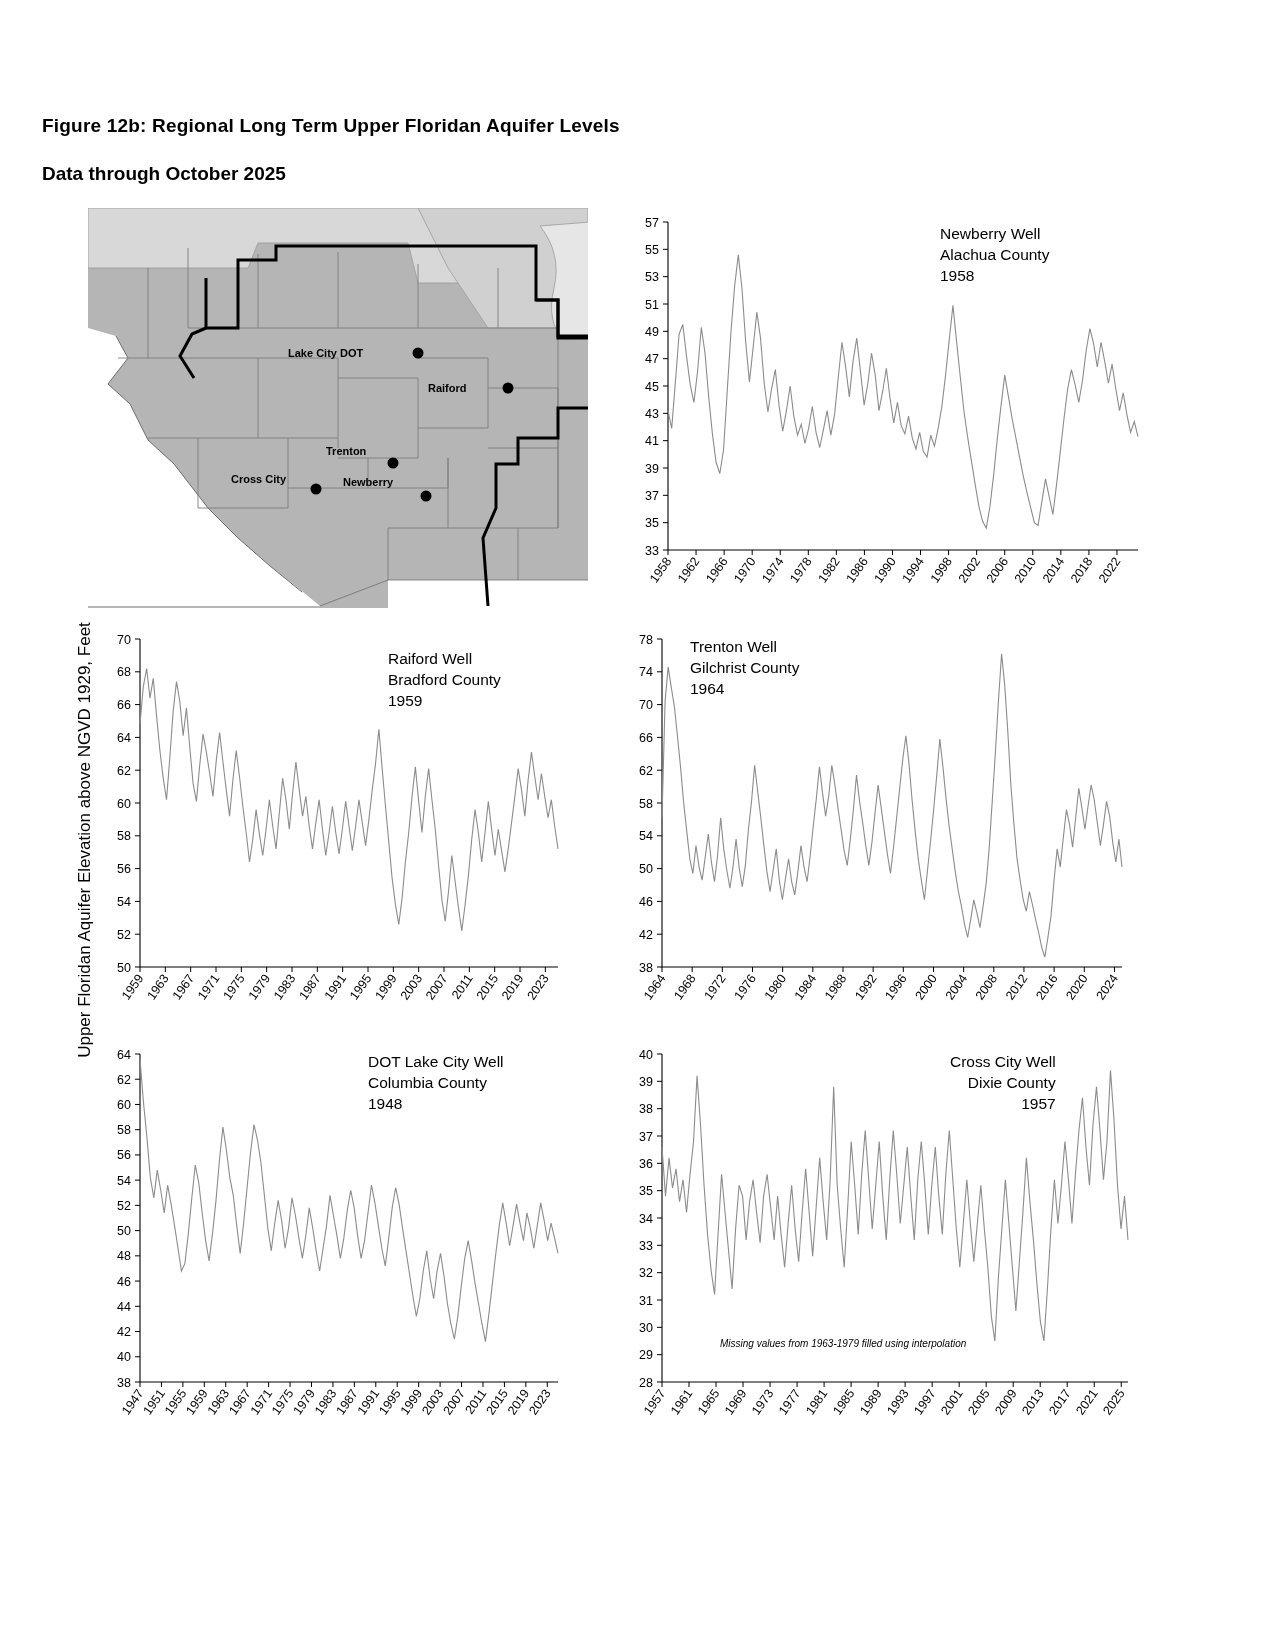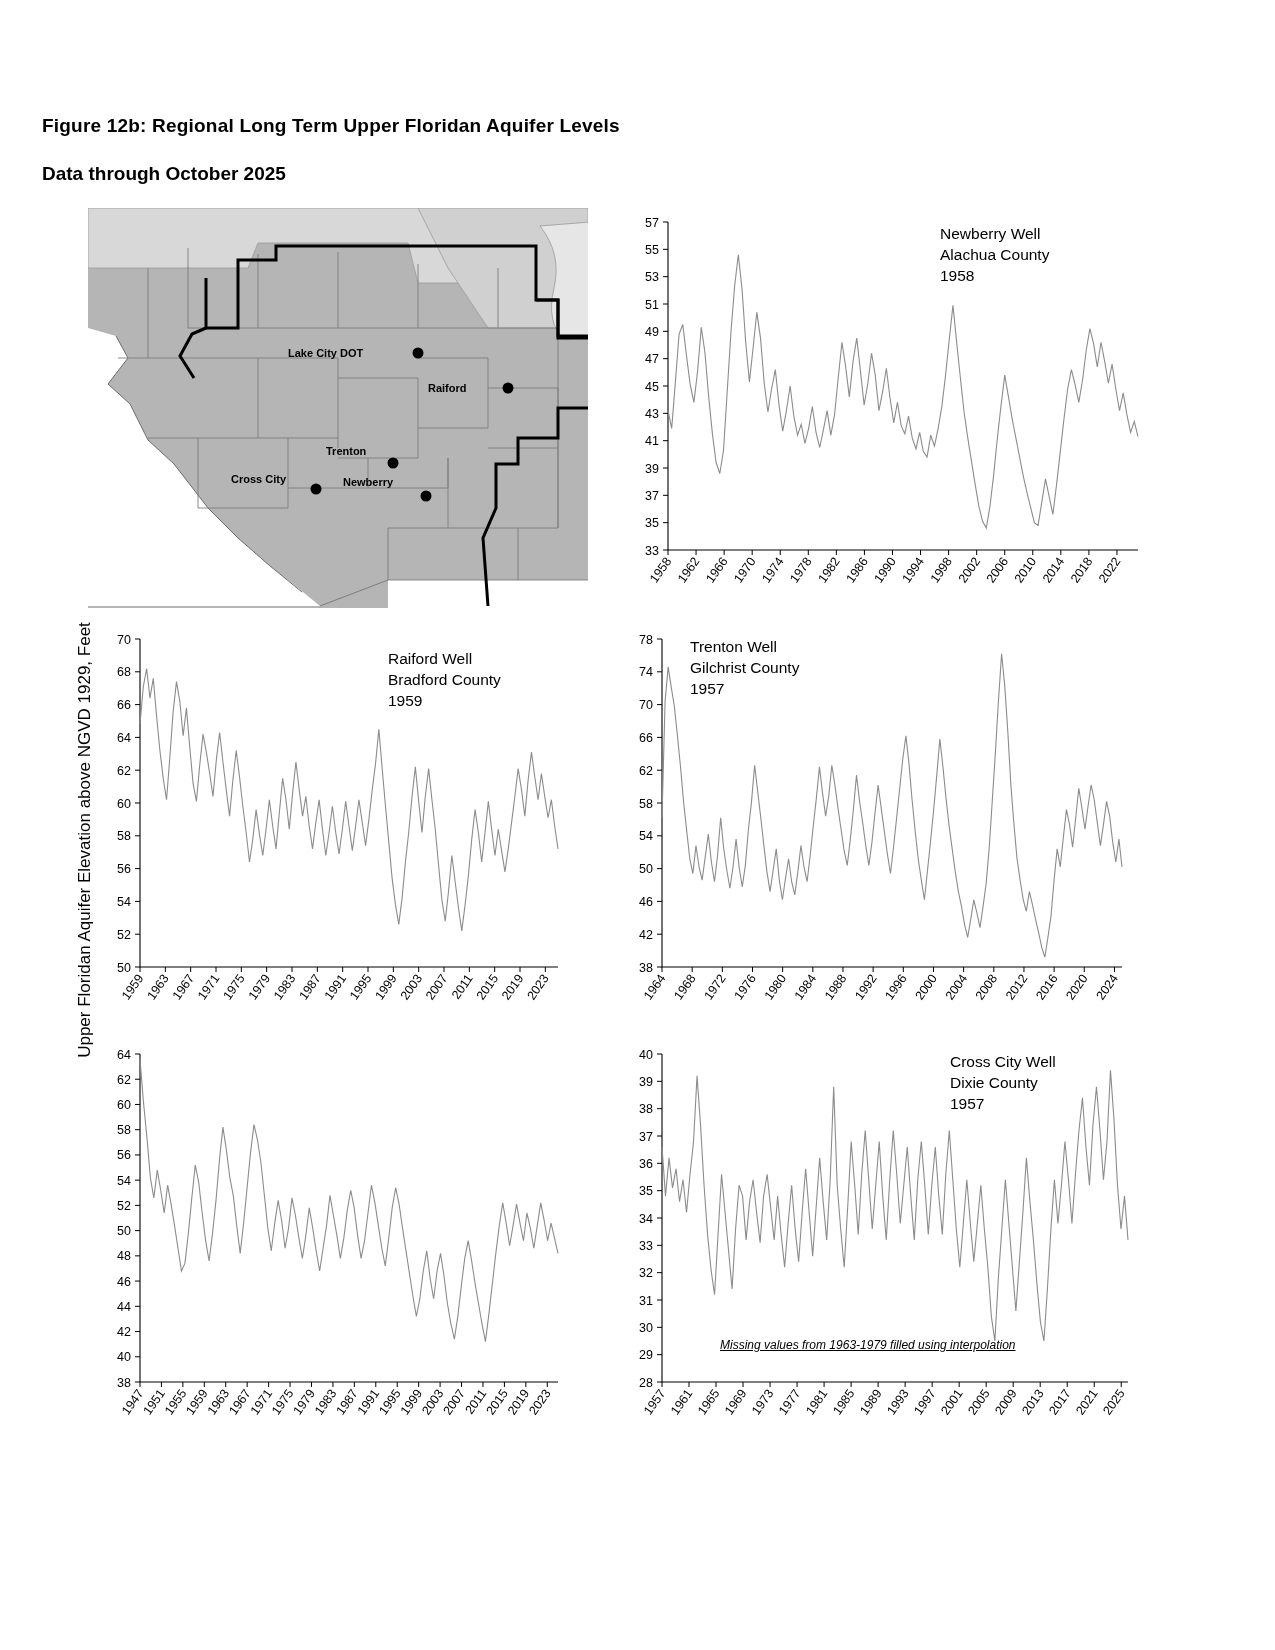--- a/index.html
+++ b/index.html
@@ -75,23 +75,22 @@
     top: 0;
   }
   .panel-caption {
     position: absolute;
     font-size: 15.5px;
     line-height: 1.35em;
     white-space: pre;
   }
   .note {
     position: absolute;
-    font-size: 12px;
+    font-size: 10px;
     font-style: italic;
-    text-decoration: underline;
   }
   svg text {
     font-family: "Liberation Sans", sans-serif;
   }
   .tick-label {
     font-size: 12.5px;
     fill: #000;
   }
   .xtick-label {
     font-size: 12.5px;
@@ -377,21 +376,21 @@
         <line x1="444.1311475409836" y1="342" x2="444.1311475409836" y2="347" class="tick-mark"></line>
         <text x="0" y="0" class="xtick-label" text-anchor="end" transform="translate(448.1311475409836,353) rotate(-55)">2016</text>
         <line x1="474.29508196721315" y1="342" x2="474.29508196721315" y2="347" class="tick-mark"></line>
         <text x="0" y="0" class="xtick-label" text-anchor="end" transform="translate(478.29508196721315,353) rotate(-55)">2020</text>
         <line x1="504.4590163934426" y1="342" x2="504.4590163934426" y2="347" class="tick-mark"></line>
         <text x="0" y="0" class="xtick-label" text-anchor="end" transform="translate(508.4590163934426,353) rotate(-55)">2024</text>
         <path d="M52.00,192.76 L55.09,76.32 L58.17,41.88 L61.26,62.38 L64.35,81.24 L67.44,110.76 L70.52,141.92 L73.61,177.18 L76.70,205.88 L79.79,233.76 L82.87,248.52 L85.96,220.64 L89.05,241.96 L92.13,255.08 L95.22,232.12 L98.31,209.16 L101.40,237.04 L104.48,256.72 L107.57,230.48 L110.66,192.76 L113.74,223.92 L116.83,245.24 L119.92,263.28 L123.01,241.96 L126.09,214.08 L129.18,242.78 L132.27,261.64 L135.36,240.32 L138.44,204.24 L141.53,176.36 L144.62,140.28 L147.70,166.52 L150.79,192.76 L153.88,220.64 L156.97,246.88 L160.05,266.56 L163.14,245.24 L166.23,223.92 L169.32,255.08 L172.40,274.76 L175.49,253.44 L178.58,233.76 L181.66,256.72 L184.75,269.84 L187.84,246.88 L190.93,220.64 L194.01,241.96 L197.10,256.72 L200.19,230.48 L203.28,200.96 L206.36,173.08 L209.45,141.92 L212.54,168.16 L215.62,191.12 L218.71,171.44 L221.80,140.28 L224.89,159.96 L227.97,182.92 L231.06,204.24 L234.15,225.56 L237.23,240.32 L240.32,214.08 L243.41,184.56 L246.50,150.12 L249.58,176.36 L252.67,197.68 L255.76,220.64 L258.85,240.32 L261.93,217.36 L265.02,187.84 L268.11,159.96 L271.19,182.92 L274.28,205.88 L277.37,228.84 L280.46,248.52 L283.54,222.28 L286.63,192.76 L289.72,163.24 L292.81,133.72 L295.89,110.76 L298.98,138.64 L302.07,174.72 L305.15,205.88 L308.24,233.76 L311.33,255.08 L314.42,274.76 L317.50,245.24 L320.59,215.72 L323.68,184.56 L326.77,150.12 L329.85,114.04 L332.94,141.92 L336.03,173.08 L339.11,200.96 L342.20,223.92 L345.29,246.88 L348.38,266.56 L351.46,281.32 L354.55,299.36 L357.64,312.48 L360.72,294.44 L363.81,274.76 L366.90,287.88 L369.99,302.64 L373.07,281.32 L376.16,258.36 L379.25,222.28 L382.34,174.72 L385.42,127.16 L388.51,74.68 L391.60,28.76 L394.68,59.92 L397.77,105.84 L400.86,159.96 L403.95,199.32 L407.03,233.76 L410.12,255.08 L413.21,274.76 L416.30,286.24 L419.38,266.56 L422.47,279.68 L425.56,294.44 L428.64,307.56 L431.73,322.32 L434.82,332.16 L437.91,312.48 L440.99,291.16 L444.08,255.08 L447.17,223.92 L450.26,241.96 L453.34,212.44 L456.43,184.56 L459.52,199.32 L462.60,222.28 L465.69,192.76 L468.78,163.24 L471.87,182.92 L474.95,204.24 L478.04,181.28 L481.13,159.96 L484.21,174.72 L487.30,197.68 L490.39,220.64 L493.48,199.32 L496.56,176.36 L499.65,191.12 L502.74,217.36 L505.83,237.04 L508.91,214.08 L512.00,241.96 " class="series-path"></path>
       </svg>
     <div class="panel-caption" style="left:80px; top:12px;">Trenton Well
 Gilchrist County
-1957</div>
+1964</div>
   </div>
 
   <div class="panel" id="panel-lakecity" style="left:88px; top:1040px; width:500px; height:400px;">
     <svg class="plot" width="500" height="400">
         <path d="M52,14 L52,342 L470,342" class="axis-line"></path>
         <line x1="47" y1="342" x2="52" y2="342" class="tick-mark"></line>
         <text x="43" y="346.5" text-anchor="end" class="tick-label">38</text>
         <line x1="47" y1="316.7692307692308" x2="52" y2="316.7692307692308" class="tick-mark"></line>
         <text x="43" y="321.2692307692308" text-anchor="end" class="tick-label">40</text>
         <line x1="47" y1="291.53846153846155" x2="52" y2="291.53846153846155" class="tick-mark"></line>
@@ -453,20 +452,23 @@
         <line x1="394.97435897435895" y1="342" x2="394.97435897435895" y2="347" class="tick-mark"></line>
         <text x="0" y="0" class="xtick-label" text-anchor="end" transform="translate(398.97435897435895,353) rotate(-55)">2011</text>
         <line x1="416.4102564102564" y1="342" x2="416.4102564102564" y2="347" class="tick-mark"></line>
         <text x="0" y="0" class="xtick-label" text-anchor="end" transform="translate(420.4102564102564,353) rotate(-55)">2015</text>
         <line x1="437.84615384615387" y1="342" x2="437.84615384615387" y2="347" class="tick-mark"></line>
         <text x="0" y="0" class="xtick-label" text-anchor="end" transform="translate(441.84615384615387,353) rotate(-55)">2019</text>
         <line x1="459.28205128205127" y1="342" x2="459.28205128205127" y2="347" class="tick-mark"></line>
         <text x="0" y="0" class="xtick-label" text-anchor="end" transform="translate(463.28205128205127,353) rotate(-55)">2023</text>
         <path d="M52.00,19.05 L55.45,61.94 L58.91,97.26 L62.36,137.63 L65.82,157.82 L69.27,130.06 L72.73,150.25 L76.18,172.95 L79.64,145.20 L83.09,164.12 L86.55,185.57 L90.00,208.28 L93.45,230.98 L96.91,223.42 L100.36,193.14 L103.82,157.82 L107.27,125.02 L110.73,142.68 L114.18,172.95 L117.64,200.71 L121.09,220.89 L124.55,193.14 L128.00,160.34 L131.45,119.97 L134.91,87.17 L138.36,109.88 L141.82,137.63 L145.27,155.29 L148.73,185.57 L152.18,213.32 L155.64,183.05 L159.09,147.72 L162.55,112.40 L166.00,84.65 L169.45,99.78 L172.91,122.49 L176.36,155.29 L179.82,188.09 L183.27,210.80 L186.73,183.05 L190.18,160.34 L193.64,180.52 L197.09,208.28 L200.55,188.09 L204.00,157.82 L207.45,175.48 L210.91,198.18 L214.36,218.37 L217.82,195.66 L221.27,167.91 L224.73,188.09 L228.18,210.80 L231.64,230.98 L235.09,208.28 L238.55,185.57 L242.00,155.29 L245.45,175.48 L248.91,195.66 L252.36,218.37 L255.82,198.18 L259.27,170.43 L262.73,150.25 L266.18,167.91 L269.64,195.66 L273.09,218.37 L276.55,200.71 L280.00,172.95 L283.45,145.20 L286.91,162.86 L290.36,185.57 L293.82,208.28 L297.27,225.94 L300.73,198.18 L304.18,167.91 L307.64,147.72 L311.09,164.12 L314.55,188.09 L318.00,210.80 L321.45,233.51 L324.91,256.22 L328.36,276.40 L331.82,258.74 L335.27,230.98 L338.73,210.80 L342.18,238.55 L345.64,258.74 L349.09,230.98 L352.55,213.32 L356.00,236.03 L359.45,263.78 L362.91,283.97 L366.36,299.11 L369.82,276.40 L373.27,246.12 L376.73,218.37 L380.18,200.71 L383.64,220.89 L387.09,243.60 L390.55,263.78 L394.00,283.97 L397.45,301.63 L400.91,273.88 L404.36,243.60 L407.82,213.32 L411.27,185.57 L414.73,162.86 L418.18,183.05 L421.64,205.75 L425.09,185.57 L428.55,164.12 L432.00,183.05 L435.45,200.71 L438.91,172.95 L442.36,188.09 L445.82,208.28 L449.27,185.57 L452.73,162.86 L456.18,180.52 L459.64,200.71 L463.09,183.05 L466.55,198.18 L470.00,213.32 " class="series-path"></path>
       </svg>
+    <div class="panel-caption" style="left:280px; top:12px;">DOT Lake City Well
+Columbia County
+1948</div>
   </div>
 
   <div class="panel" id="panel-crosscity" style="left:610px; top:1040px; width:560px; height:400px;">
     <svg class="plot" width="560" height="400">
         <path d="M52,14 L52,342 L518,342" class="axis-line"></path>
         <line x1="47" y1="342" x2="52" y2="342" class="tick-mark"></line>
         <text x="43" y="346.5" text-anchor="end" class="tick-label">28</text>
         <line x1="47" y1="314.6666666666667" x2="52" y2="314.6666666666667" class="tick-mark"></line>
         <text x="43" y="319.1666666666667" text-anchor="end" class="tick-label">29</text>
         <line x1="47" y1="287.3333333333333" x2="52" y2="287.3333333333333" class="tick-mark"></line>
@@ -522,19 +524,19 @@
         <line x1="430.2028985507247" y1="342" x2="430.2028985507247" y2="347" class="tick-mark"></line>
         <text x="0" y="0" class="xtick-label" text-anchor="end" transform="translate(434.2028985507247,353) rotate(-55)">2013</text>
         <line x1="457.2173913043478" y1="342" x2="457.2173913043478" y2="347" class="tick-mark"></line>
         <text x="0" y="0" class="xtick-label" text-anchor="end" transform="translate(461.2173913043478,353) rotate(-55)">2017</text>
         <line x1="484.231884057971" y1="342" x2="484.231884057971" y2="347" class="tick-mark"></line>
         <text x="0" y="0" class="xtick-label" text-anchor="end" transform="translate(488.231884057971,353) rotate(-55)">2021</text>
         <line x1="511.24637681159425" y1="342" x2="511.24637681159425" y2="347" class="tick-mark"></line>
         <text x="0" y="0" class="xtick-label" text-anchor="end" transform="translate(515.2463768115942,353) rotate(-55)">2025</text>
         <path d="M52.00,106.93 L55.50,156.13 L59.01,117.87 L62.51,147.93 L66.02,128.80 L69.52,161.60 L73.02,139.73 L76.53,172.53 L80.03,134.27 L83.53,101.47 L87.04,35.87 L90.54,85.07 L94.05,145.20 L97.55,194.40 L101.05,229.93 L104.56,254.53 L108.06,194.40 L111.56,134.27 L115.07,172.53 L118.57,210.80 L122.08,249.07 L125.58,188.93 L129.08,145.20 L132.59,156.13 L136.09,199.87 L139.59,161.60 L143.10,139.73 L146.60,172.53 L150.11,202.60 L153.61,156.13 L157.11,134.27 L160.62,167.07 L164.12,199.87 L167.62,156.13 L171.13,194.40 L174.63,227.20 L178.14,183.47 L181.64,145.20 L185.14,188.93 L188.65,221.73 L192.15,172.53 L195.65,128.80 L199.16,172.53 L202.66,216.27 L206.17,167.07 L209.67,117.87 L213.17,161.60 L216.68,199.87 L220.18,139.73 L223.68,46.80 L227.19,145.20 L230.69,188.93 L234.20,227.20 L237.70,167.07 L241.20,101.47 L244.71,145.20 L248.21,194.40 L251.71,134.27 L255.22,90.53 L258.72,139.73 L262.23,188.93 L265.73,145.20 L269.23,101.47 L272.74,156.13 L276.24,199.87 L279.74,139.73 L283.25,90.53 L286.75,134.27 L290.26,183.47 L293.76,145.20 L297.26,106.93 L300.77,156.13 L304.27,199.87 L307.77,139.73 L311.28,101.47 L314.78,145.20 L318.29,194.40 L321.79,145.20 L325.29,106.93 L328.80,156.13 L332.30,194.40 L335.80,134.27 L339.31,90.53 L342.81,139.73 L346.32,188.93 L349.82,227.20 L353.32,183.47 L356.83,139.73 L360.33,183.47 L363.83,221.73 L367.34,183.47 L370.84,145.20 L374.35,188.93 L377.85,227.20 L381.35,276.40 L384.86,301.00 L388.36,238.13 L391.86,188.93 L395.37,139.73 L398.87,183.47 L402.38,227.20 L405.88,270.93 L409.38,221.73 L412.89,172.53 L416.39,117.87 L419.89,161.60 L423.40,199.87 L426.90,243.60 L430.41,281.87 L433.91,301.00 L437.41,249.07 L440.92,188.93 L444.42,139.73 L447.92,183.47 L451.43,145.20 L454.93,101.47 L458.44,139.73 L461.94,183.47 L465.44,134.27 L468.95,90.53 L472.45,57.73 L475.95,106.93 L479.46,145.20 L482.96,85.07 L486.47,46.80 L489.97,90.53 L493.47,139.73 L496.98,101.47 L500.48,30.40 L503.98,79.60 L507.49,145.20 L510.99,188.93 L514.50,156.13 L518.00,199.87 " class="series-path"></path>
       </svg>
-    <div class="panel-caption" style="left:340px; top:12px;">Cross City Well
+    <div class="panel-caption" style="left:340px; top:12px;text-align:right;">Cross City Well
 Dixie County
 1957</div>
     <div class="note" style="left:110px; top:298px;">Missing values from 1963-1979 filled using interpolation</div>
   </div>
 
 </div>
 
 </body></html>

